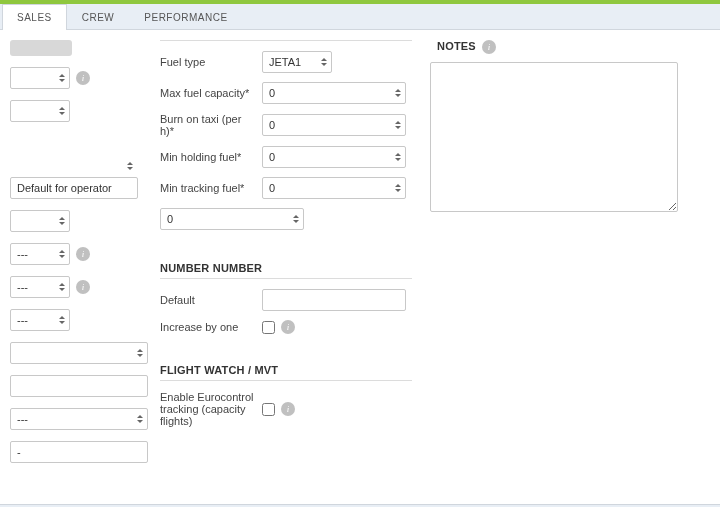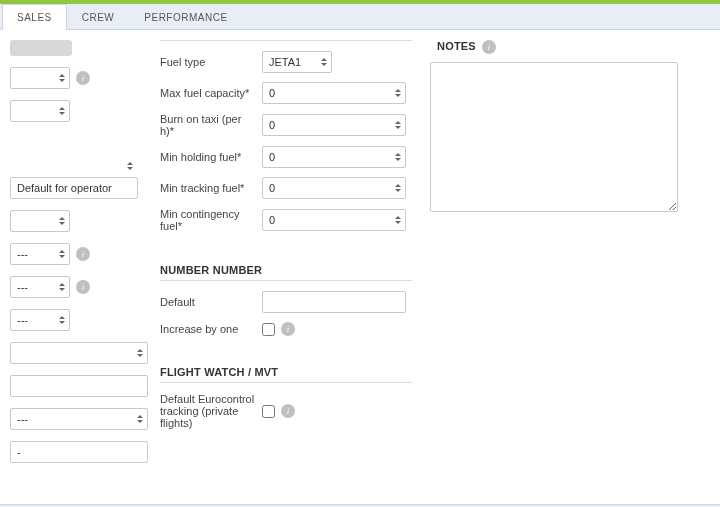--- a/index.html
+++ b/index.html
@@ -154,21 +154,20 @@
         </span>
     </div>
     <div class="row">
       <label>Min tracking fuel*</label>
       <span class="ctrl">
           <input type="text" class="select w142" value="0" style="">
           <span class="spin"></span>
         </span>
     </div>
     <div class="row">
-      <label>Min contingency fuel*</label>
       <span class="ctrl">
           <input type="text" class="select w142" value="0" style="">
           <span class="spin"></span>
         </span>
     </div>
 
     <div class="section-title" style="margin-top:24px">NUMBER NUMBER</div>
     <hr class="rule">
     <div class="row">
       <label>Default</label>
@@ -176,21 +175,21 @@
     </div>
     <div class="row">
       <label>Increase by one</label>
       <input type="checkbox" style="">
       <span class="info-icon">i</span>
     </div>
 
     <div class="section-title" style="margin-top:22px">FLIGHT WATCH / MVT</div>
     <hr class="rule">
     <div class="row">
-      <label style="width:96px">Default Eurocontrol tracking (private flights)</label>
+      <label style="width:96px">Enable Eurocontrol tracking (capacity flights)</label>
       <input type="checkbox" style="">
       <span class="info-icon">i</span>
     </div>
   </div>
 
   <div class="col col-right">
     <div class="notes-head">
       <span class="section-title" style="padding:0">NOTES</span>
       <span class="info-icon">i</span>
     </div>

